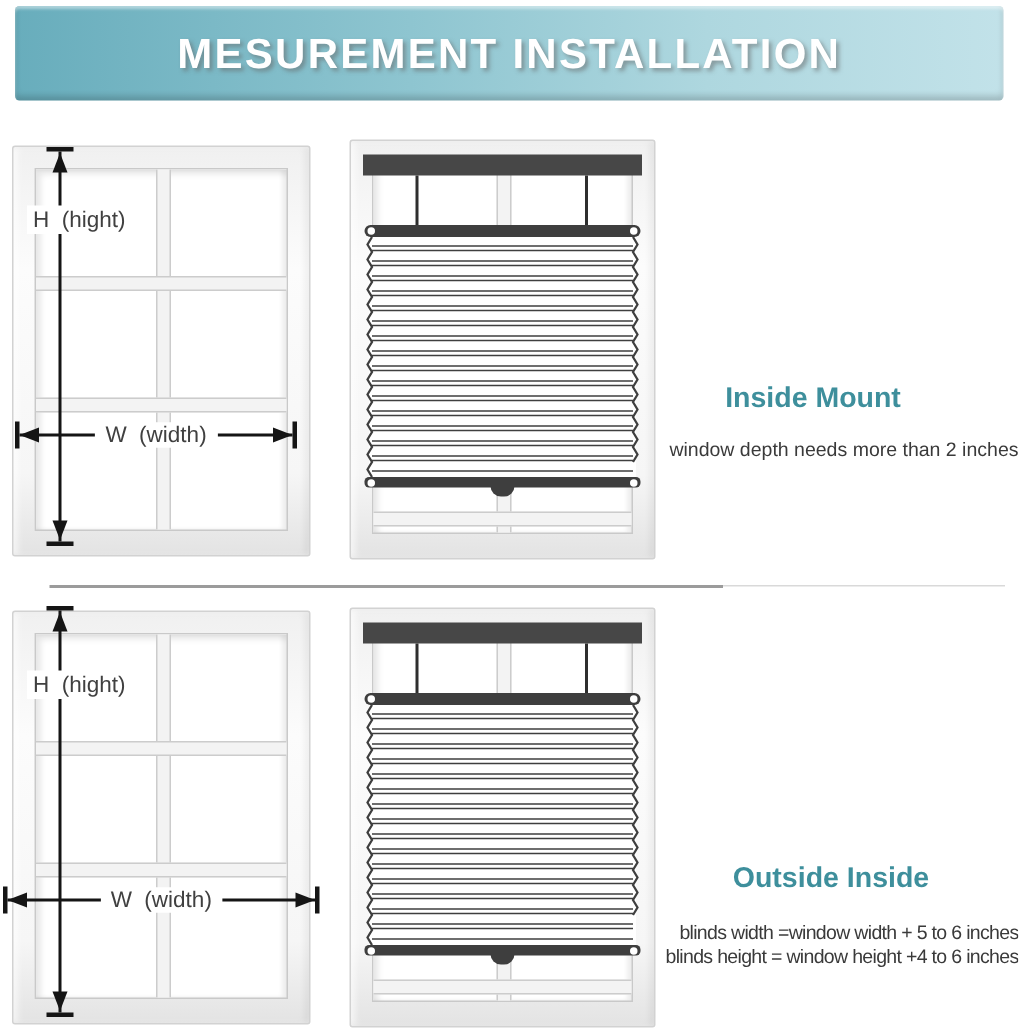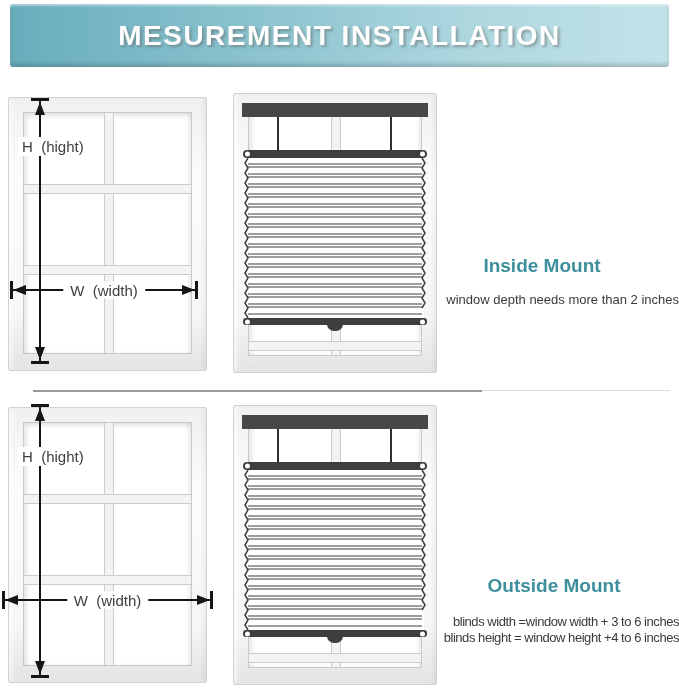--- a/index.html
+++ b/index.html
@@ -216,18 +216,18 @@
       <path class="zz" d="M178 0l3 5-3 5 3 5-3 5 3 5-3 5 3 5-3 5 3 5-3 5 3 5-3 5 3 5-3 5 3 5-3 5 3 5-3 5 3 5-3 5 3 5-3 5 3 5-3 5 3 5-3 5 3 5-3 5"></path>
     </svg>
     <div class="botrail">
       <span class="dot l"></span>
       <span class="dot r"></span>
     </div>
     <div class="handle"></div>
   </div>
 
   <div class="tblock outside">
-    <div class="ttitle">Outside Mount</div>
-    <div class="tline">blinds width =window width + 3 to 6 inches</div>
+    <div class="ttitle">Outside Inside</div>
+    <div class="tline">blinds width =window width + 5 to 6 inches</div>
     <div class="tline">blinds height = window height +4 to 6 inches</div>
   </div>
 
 </div>
 
 </body></html>

